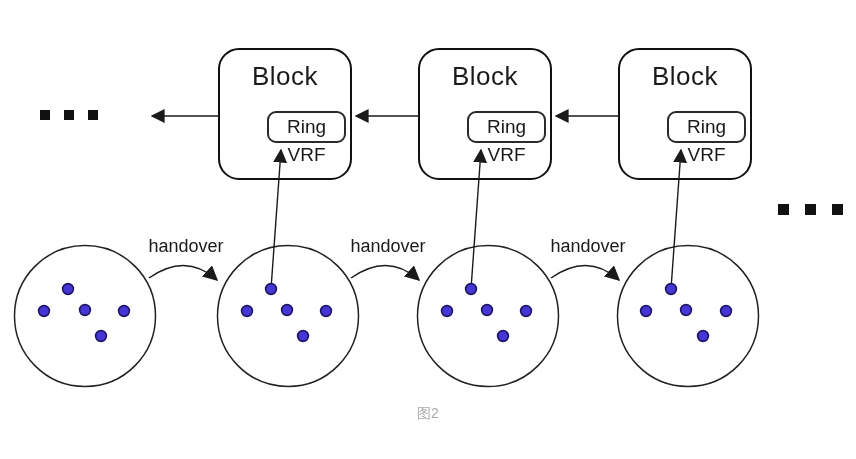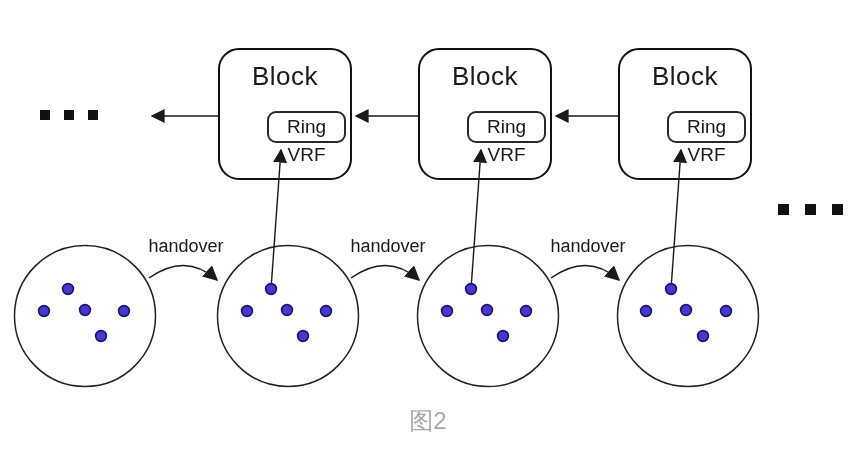--- a/index.html
+++ b/index.html
@@ -61,21 +61,21 @@
   }
   .hl-1 { left: 186px; }
   .hl-2 { left: 388px; }
   .hl-3 { left: 588px; }
   .caption {
     position: absolute;
     left: 0;
     right: 0;
     top: 405px;
     text-align: center;
-    font-size: 24px;
+    font-size: 14px;
     z-index: 3;
   }
 </style>
 </head>
 <body>
 
 <div class="stage">
 
   <div class="block block-b1">
     <div class="block-title">Block</div>

